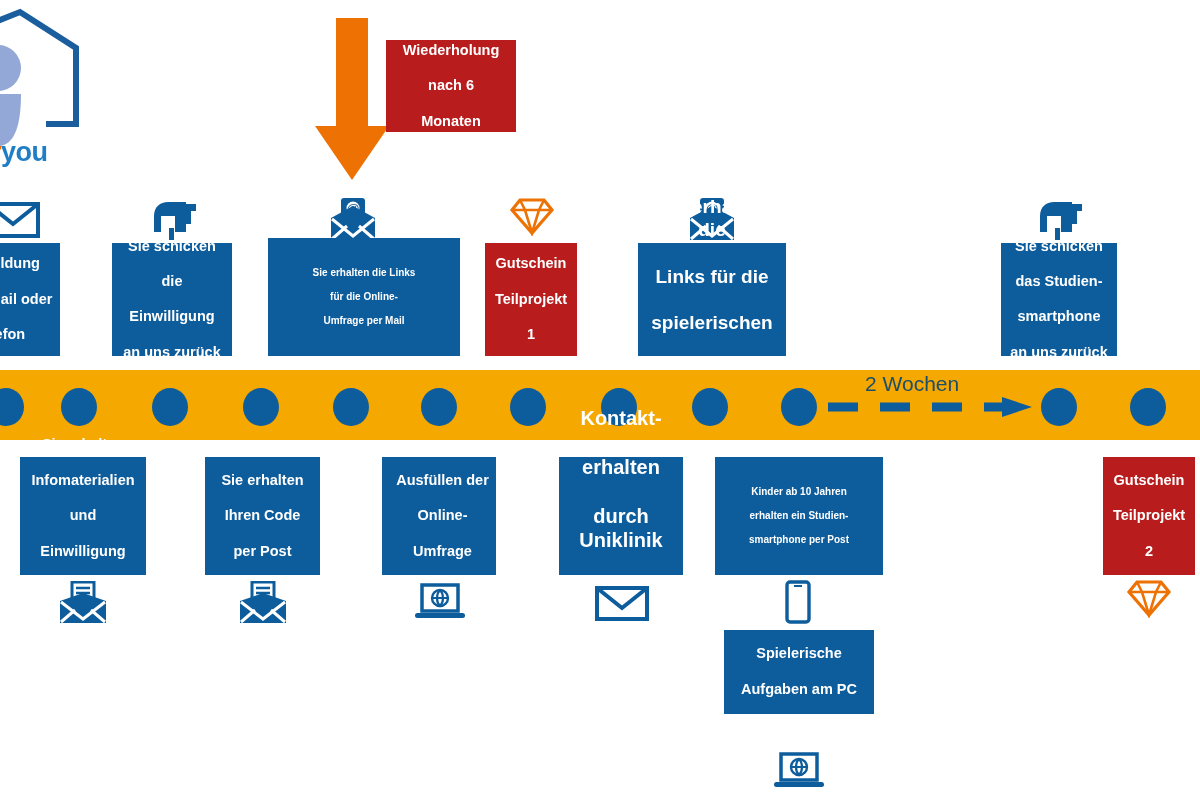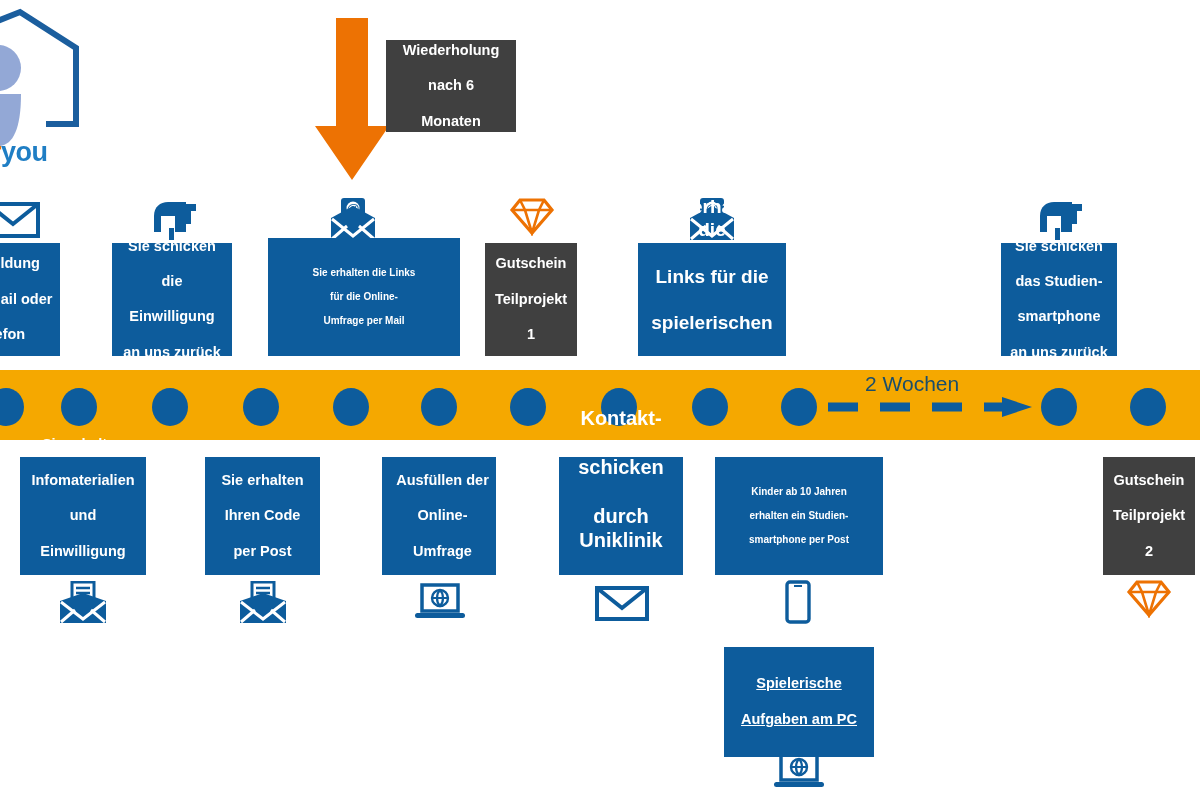--- a/index.html
+++ b/index.html
@@ -44,21 +44,21 @@
     position:absolute;
     color:#ffffff;
     display:flex;align-items:center;justify-content:center;
     text-align:center;
     font-weight:700;
     line-height:1.22;
     box-sizing:border-box;
     padding:4px 5px;
   }
   .box.blue{background:#0d5c9c;}
-  .box.orange{background:#404040;}
+  .box.orange{background:#b91c1c;}
   .box span{display:block;width:100%;}
 
   
   .icon{position:absolute;display:block;}
 
   
   .big-arrow{position:absolute;left:315px;top:18px;width:74px;height:162px;}
 </style>
 </head>
 <body>
@@ -245,21 +245,21 @@
     <span>
       <span>Ausfüllen der</span><br>
       <span>Online-</span><br>
       <span>Umfrage</span>
     </span>
   </div>
 
   <div class="box blue" style="left:559px;top:457px;width:124px;height:118px;font-size:20px;">
     <span>
       <span>Kontakt-</span><br>
-      <span>schicken</span><br>
+      <span>erhalten</span><br>
       <span>durch Uniklinik</span><br>
       <span>RWTH Aachen</span>
     </span>
   </div>
 
   <div class="box blue" style="left:715px;top:457px;width:168px;height:118px;font-size:10px;">
     <span>
       <span>Kinder ab 10 Jahren</span><br>
       <span>erhalten ein Studien-</span><br>
       <span>smartphone per Post</span>
@@ -317,21 +317,21 @@
     </svg>
   </div>
 
   <div class="icon" style="left:1126px;top:578px;">
     <svg width="46" height="40" viewBox="0 0 46 40">
       <path d="M3 14 L11 4 L35 4 L43 14 L23 37 Z" fill="none" stroke="#ed7203" stroke-width="3.2"></path>
       <path d="M3 14 L43 14 M11 4 L16 14 L23 37 L30 14 L35 4" fill="none" stroke="#ed7203" stroke-width="2.6"></path>
     </svg>
   </div>
 
-  <div class="box blue" style="left:724px;top:647px;width:150px;height:110px;font-size:14.5px;text-decoration:underline;">
+  <div class="box blue" style="left:724px;top:630px;width:150px;height:84px;font-size:14.5px;">
     <span>
       <span>Spielerische</span><br>
       <span>Aufgaben am PC</span>
     </span>
   </div>
   <div class="icon" style="left:773px;top:752px;">
     <svg width="52" height="40" viewBox="0 0 52 40">
       <rect x="8" y="2" width="36" height="26" fill="none" stroke="#0d5c9c" stroke-width="3.5"></rect>
       <circle cx="26" cy="15" r="8" fill="none" stroke="#0d5c9c" stroke-width="2.4"></circle>
       <path d="M18 15 H34 M26 7 C30 11 30 19 26 23 C22 19 22 11 26 7" fill="none" stroke="#0d5c9c" stroke-width="2.2"></path>

